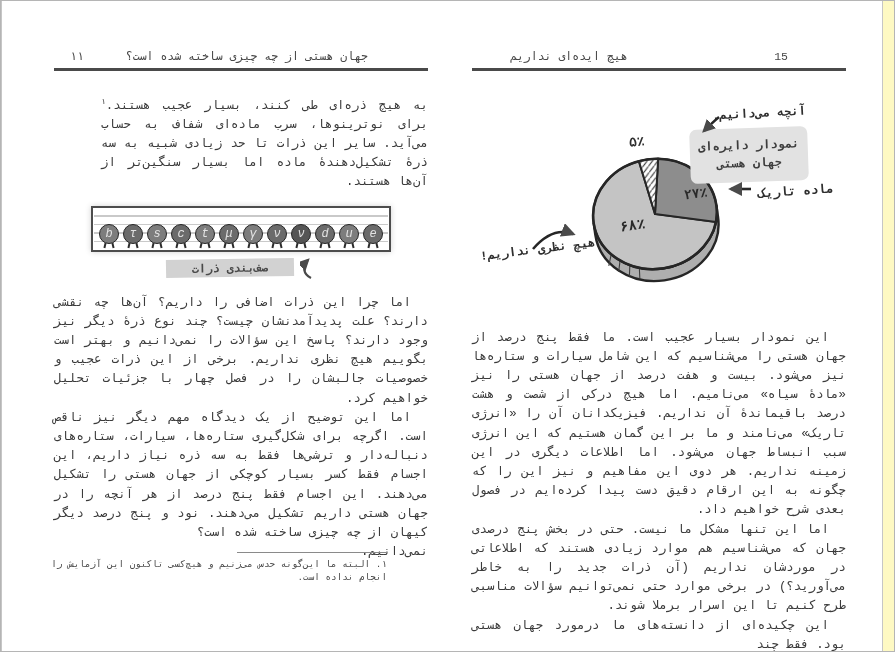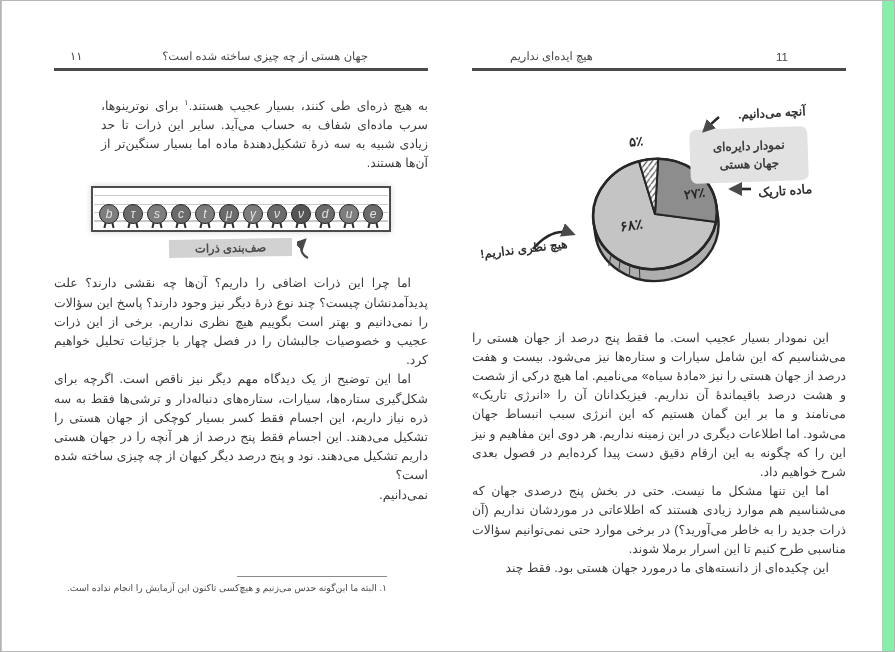--- a/index.html
+++ b/index.html
@@ -1,23 +1,23 @@
 <!DOCTYPE html>
 <html lang="fa"><head>
 <meta charset="utf-8">
 <style>
   html,body{margin:0;padding:0;background:#ffffff;}
   .frame{
     position:relative;
     width:893px;height:650px;
     border:1px solid #b5b5b5;
-    background:#86efac;
+    background:#fef9c3;
     overflow:hidden;
     display:flex;
-    font-family:Liberation Sans, sans-serif;
+    font-family:Liberation Mono, monospace;
     color:#3b3b3b;
   }
   .page{
     position:relative;
     height:100%;
     background:#fff;
     overflow:hidden;
     direction:rtl;
   }
   .page-left{width:437px;border-left:1px solid #c6c6c6;}
@@ -106,21 +106,21 @@
   .lbl-dark-pct{top:90px;left:212px;font-size:13px;color:#2a2a2a;transform:rotate(-8deg);}
   .lbl-noidea-pct{top:121px;left:148px;font-size:14px;color:#2a2a2a;transform:rotate(-8deg);}
   .lbl-noidea{top:146px;left:8px;transform:rotate(-7deg);}
   .arr{position:absolute;}
   .arr-know{top:18px;left:224px;}
   .arr-dark{top:86px;left:250px;}
   .arr-noidea{top:128px;left:58px;}
   .pie-svg{position:absolute;left:52px;top:34px;}
 
   
-  .footnote-area{position:absolute;top:575px;right:52px;left:20px;}
+  .footnote-area{position:absolute;top:551px;right:52px;left:20px;}
   .footnote-rule{width:150px;height:1px;background:#8a8a8a;margin-bottom:5px;}
   .footnote{font-size:9.3px;line-height:13px;color:#4a4a4a;margin:0;text-align:right;}
 </style>
 </head>
 <body>
 
 <div class="frame">
 
   <div class="page page-left">
     <div class="page-inner">
@@ -172,21 +172,21 @@
 
     </div>
   </div>
 
   <div class="gap"></div>
 
   <div class="page page-right">
     <div class="page-inner">
 
       <div class="page-header">
-        <span class="pagenum">11</span>
+        <span class="pagenum">15</span>
         <span class="running-head">هیچ ایده‌ای نداریم</span>
       </div>
       <div class="header-rule"></div>
 
       <div class="pie-figure">
 
         <svg class="pie-svg" width="262" height="188" viewBox="0 0 262 188">
           <defs>
             <pattern id="hatch" width="6" height="6" patternUnits="userSpaceOnUse" patternTransform="rotate(0)">
               <rect width="6" height="6" fill="#ffffff"></rect>

